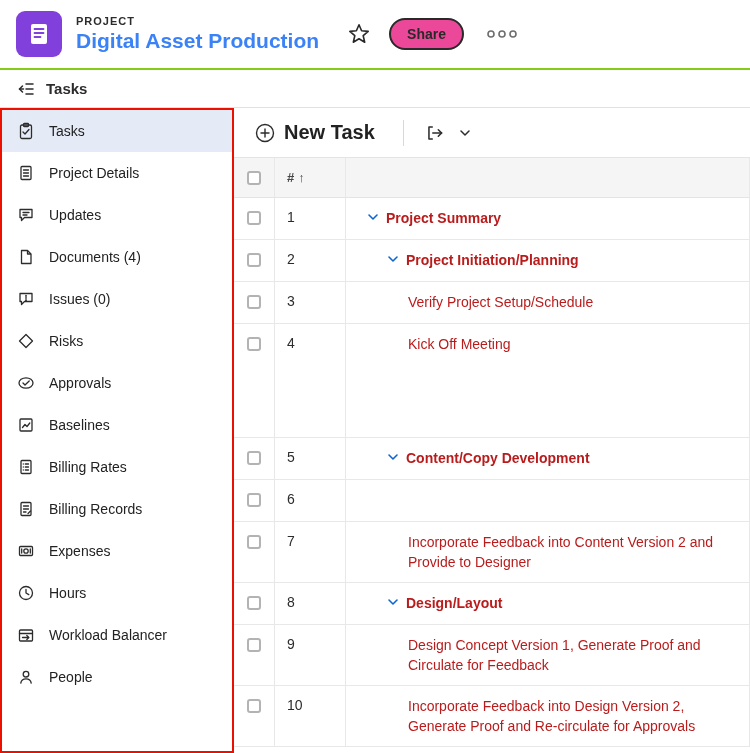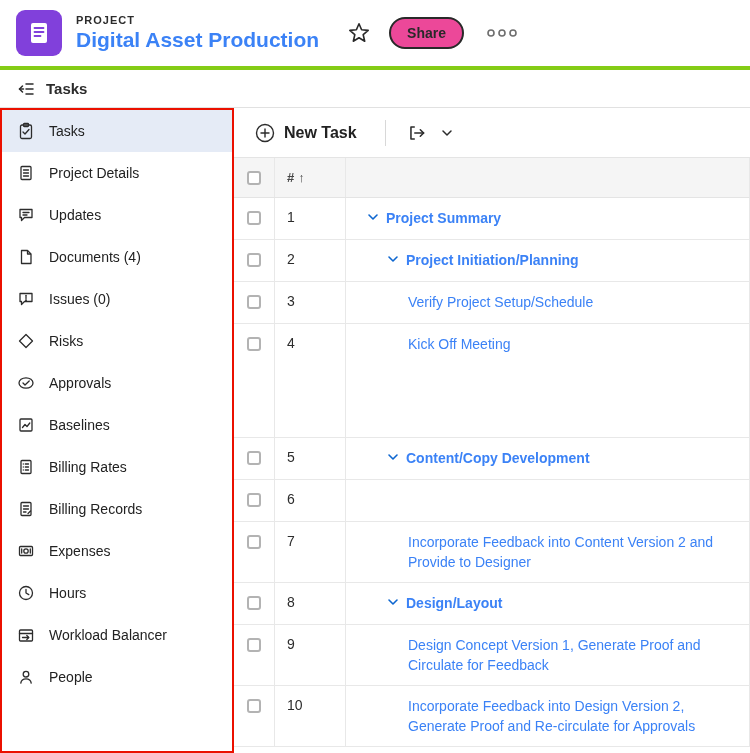--- a/index.html
+++ b/index.html
@@ -3,21 +3,21 @@
 <meta charset="utf-8">
 <style>
   * { box-sizing: border-box; }
   html,body { margin:0; padding:0; background:#fff; }
   body { width:750px; height:753px; overflow:hidden;
          font-family:"Liberation Sans","DejaVu Sans",sans-serif; color:#2c2c2c; }
   .app { width:750px; height:753px; display:flex; flex-direction:column; background:#fff; }
 
   
   .header { height:70px; flex:0 0 70px; display:flex; align-items:center;
-            padding:0 16px; border-bottom:4px solid #84cc16; gap:14px; }
+            padding:0 16px; border-bottom:2px solid #84cc16; gap:14px; }
   .tile { width:46px; height:46px; border-radius:9px; background:#8140db;
           display:flex; align-items:center; justify-content:center; flex:0 0 46px; }
   .title-block { display:flex; flex-direction:column; gap:2px; }
   .eyebrow { font-size:11px; font-weight:700; letter-spacing:1px; color:#2c2c2c; }
   .page-title { font-size:21px; font-weight:700; color:#3b82f6; line-height:1.1; }
   .iconbtn { background:none; border:none; padding:4px; cursor:pointer; display:flex; align-items:center; }
   .star { margin-left:10px; }
   .share-btn { border:2px solid #292929; border-radius:18px; background:#ec4899;
                font-family:inherit; font-size:14px; font-weight:700; color:#292929;
                padding:6px 16px; cursor:pointer; }
@@ -36,21 +36,21 @@
   .side-item { height:42px; display:flex; align-items:center; gap:13px; padding:0 14px;
                font-size:14px; color:#222; cursor:pointer; white-space:nowrap; }
   .side-item.selected { background:#e5ebf6; }
   .s-icon { width:20px; height:20px; flex:0 0 20px; display:flex; align-items:center; justify-content:center; color:#2c2c2c; }
 
   
   .main { flex:1; display:flex; flex-direction:column; overflow:hidden; }
   .toolbar { height:50px; flex:0 0 50px; display:flex; align-items:center; gap:12px;
              padding:0 12px; border-bottom:1px solid #e4e4e4; }
   .newtask { display:flex; align-items:center; gap:8px; background:none; border:none;
-             font-family:inherit; font-size:16px; font-weight:600; color:#222; cursor:pointer; padding:6px 8px; }
+             font-family:inherit; font-size:20px; font-weight:600; color:#222; cursor:pointer; padding:6px 8px; }
   .tool-divider { width:1px; height:26px; background:#d8d8d8; margin:0 8px; }
   .export-group { display:flex; align-items:center; gap:12px; }
 
   
   .thead { height:40px; flex:0 0 40px; display:flex; align-items:center; background:#f5f5f5;
            border-bottom:1px solid #e4e4e4; border-right:1px solid #e8e8e8;
            font-size:13px; font-weight:700; color:#464646; }
   .col-check { width:40px; flex:0 0 40px; display:flex; justify-content:center; }
   .col-num { width:72px; flex:0 0 72px; padding-left:12px; border-left:1px solid #e8e8e8;
              border-right:1px solid #e8e8e8; align-self:stretch; display:flex; align-items:center; gap:4px; }
@@ -60,21 +60,21 @@
   .tbody { flex:1; overflow:hidden; }
   .row { display:flex; align-items:stretch; min-height:42px;
          border-bottom:1px solid #e8e8e8; border-right:1px solid #e8e8e8; }
   .row .col-check { padding-top:13px; align-items:flex-start; }
   .row .col-num { align-items:flex-start; padding-top:11px; font-size:14px; font-weight:500; color:#2c2c2c; }
   .col-task { flex:1; display:flex; align-items:flex-start; gap:6px;
               padding-top:10px; padding-bottom:10px; padding-right:16px;
               font-size:14px; line-height:20px; }
   .lv0 { padding-left:20px; } .lv1 { padding-left:40px; } .lv2 { padding-left:62px; }
   .row-tall { min-height:114px; }
-  .task-link { color:#3b82f6; text-decoration:none; cursor:pointer; }
+  .task-link { color:#b91c1c; text-decoration:none; cursor:pointer; }
   .task-link.parent { font-weight:700; }
   .row-chevron { color:#0d66d0; display:flex; align-items:center; padding-top:2px; cursor:pointer; }
   .hdr-chevron { color:#464646; display:flex; align-items:center; cursor:pointer; }
   svg { display:block; }
 </style>
 </head>
 <body>
 
 <div class="app">
 

